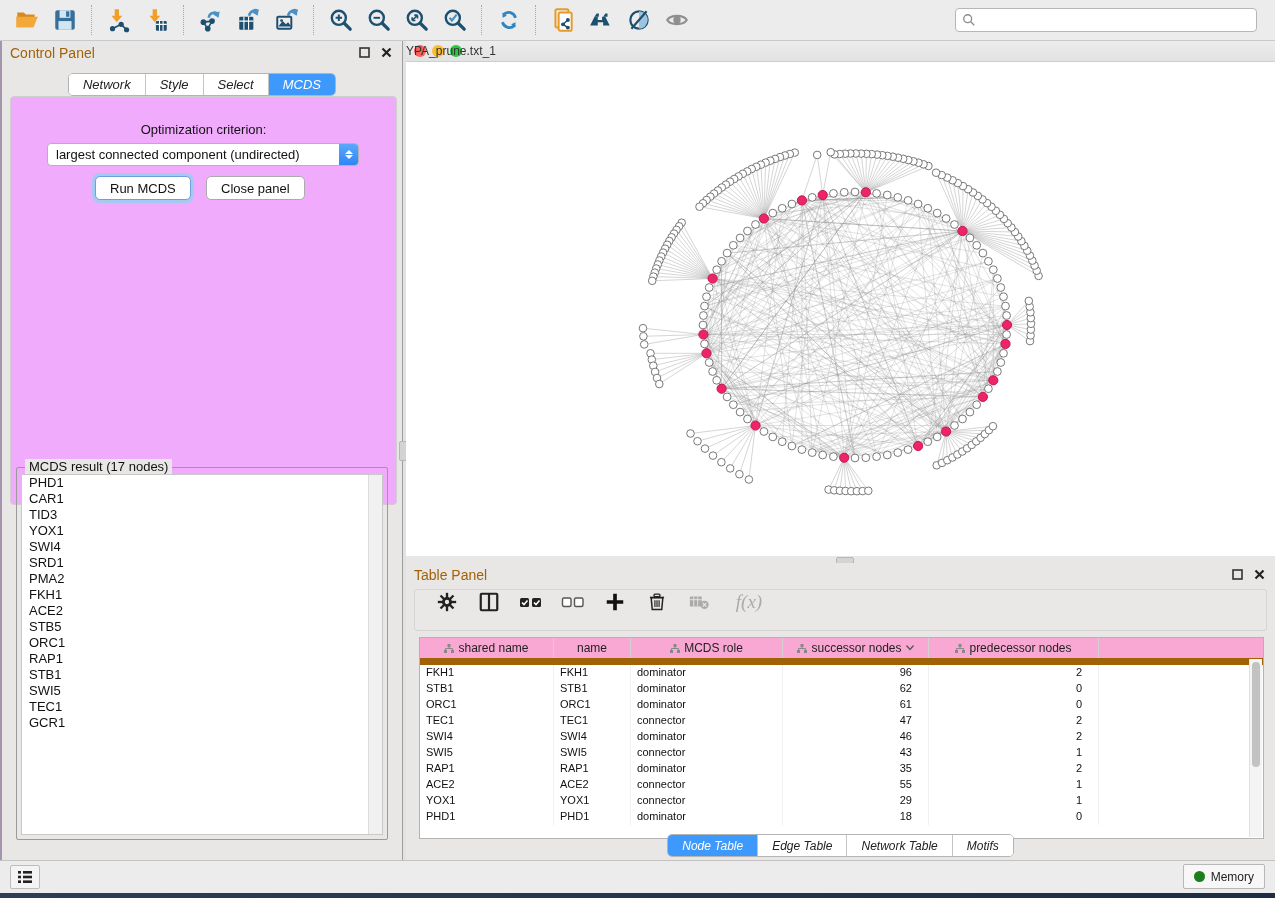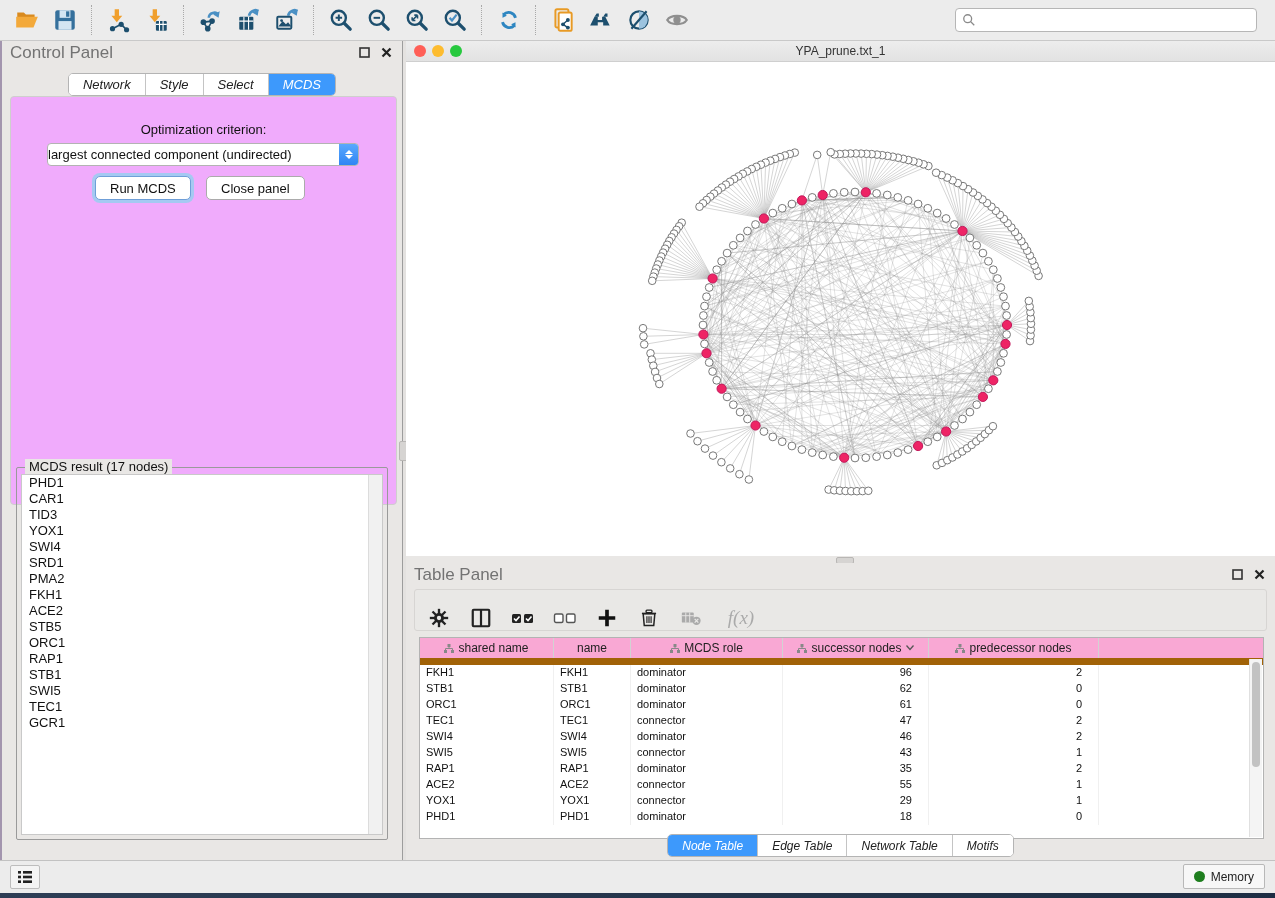--- a/index.html
+++ b/index.html
@@ -10,38 +10,38 @@
   #toolbar{position:absolute;left:0;top:0;width:1275px;height:41px;background:#ececec;
            border-bottom:1px solid #c9c9c9;display:flex;align-items:center;padding:0 8px;box-sizing:border-box;}
   .tbtn{width:38px;height:34px;border:none;background:transparent;display:flex;align-items:center;justify-content:center;padding:0;}
   .tbtn svg{width:26px;height:26px;}
   .tsep{width:1px;height:30px;border-left:1px dotted #a9a9a9;margin:0 7px;}
   .tspacer{flex:1;}
   .searchbox{width:288px;height:22px;background:#fff;border:1px solid #b6b6b6;border-radius:4px;
              display:flex;align-items:center;padding:0 6px;margin-right:10px;}
   .searchbox input{border:none;outline:none;flex:1;font-size:12px;font-family:"Liberation Sans",sans-serif;background:transparent;}
   
-  .panel-head{height:23px;display:flex;align-items:center;font-size:17px;color:#737373;padding:0 8px;}
+  .panel-head{height:23px;display:flex;align-items:center;font-size:14px;color:#a16207;padding:0 8px;}
   .panel-head .ph-title{flex:1;}
   .winbtn{width:16px;height:16px;border:none;background:transparent;display:flex;align-items:center;justify-content:center;padding:0;margin-left:6px;}
   
   #left-strip{position:absolute;left:0;top:41px;width:2px;height:851px;background:#a395ae;}
   #control-panel{position:absolute;left:2px;top:41px;width:401px;height:819px;background:#e9e7e5;box-sizing:border-box;border-right:1px solid #9d9d9d;}
   #cp-tabs{position:absolute;left:0;top:32px;width:100%;display:flex;justify-content:center;}
   .seg{display:flex;border:1px solid #b4b4b4;border-radius:5px;overflow:hidden;background:#fff;height:21px;}
   .seg .seg-item{font-size:13px;color:#222;background:#fff;border:none;border-right:1px solid #c4c4c4;
                  padding:4px 14px;display:flex;align-items:center;font-family:"Liberation Sans",sans-serif;font-style:italic;}
   .seg .seg-item:last-child{border-right:none;}
   .seg .seg-item.active{background:#3d99fc;color:#fff;}
   #cp-inner{position:absolute;left:8px;top:55px;width:385px;height:407px;background:#f0abfc;
             border:1px solid #cfcfcd;border-radius:4px;}
   #opt-label{position:absolute;left:0;top:25px;width:100%;text-align:center;font-size:13px;color:#111;}
   #opt-select{position:absolute;left:36px;top:46px;width:312px;height:23px;background:#fff;border:1px solid #b3b3b3;
               border-radius:4px;display:flex;align-items:center;box-sizing:border-box;}
-  #opt-select .sel-text{flex:1;font-size:13px;color:#111;white-space:nowrap;overflow:hidden;}
+  #opt-select .sel-text{flex:1;font-size:13px;padding-left:8px;color:#111;white-space:nowrap;overflow:hidden;}
   #opt-select .sel-cap{width:19px;height:21px;background:linear-gradient(#5aa8fd,#2f85f4);border-radius:0 3px 3px 0;
                        display:flex;flex-direction:column;align-items:center;justify-content:center;gap:1px;}
   .cap-ch{width:0;height:0;border-left:4px solid transparent;border-right:4px solid transparent;}
   .cap-up{border-bottom:4px solid #fff;}
   .cap-dn{border-top:4px solid #fff;}
   .cp-btn{position:absolute;top:79px;height:24px;background:#fff;border:1px solid #ababab;border-radius:5px;
           font-size:13px;font-family:"Liberation Sans",sans-serif;color:#111;padding:0 14px;}
   #run-btn{left:84px;box-shadow:0 0 0 3px #a5c9f2;border-color:#6f9fd8;}
   #close-btn{left:195px;}
   
@@ -54,29 +54,29 @@
   
   #v-split{position:absolute;left:403px;top:41px;width:3px;height:819px;background:#e4e2e0;border-right:1px solid #a8a8a8;}
   #v-grip{position:absolute;left:-4px;top:400px;width:9px;height:18px;background:#d6d4d2;border:1px solid #b9b7b5;border-radius:2px;}
   #h-split{position:absolute;left:406px;top:556px;width:869px;height:7px;background:#e9e7e5;}
   #h-grip{position:absolute;left:430px;top:1px;width:16px;height:5px;background:#d6d4d2;border:1px solid #b9b7b5;border-radius:2px;}
   
   #network-panel{position:absolute;left:406px;top:41px;width:869px;height:515px;background:#fff;}
   #net-titlebar{position:absolute;left:0;top:0;width:100%;height:21px;background:linear-gradient(#ededed,#e2e2e2);
                 border-bottom:1px solid #cfcfcf;display:flex;align-items:center;box-sizing:border-box;}
   .tlight{width:12px;height:12px;border-radius:50%;margin-left:8px;border:none;padding:0;}
-  #net-title{position:absolute;left:0;width:100%;text-align:center;font-size:12px;color:#333;}
+  #net-title{position:absolute;left:0;width:100%;text-align:left;font-size:12px;color:#333;}
   .edge{stroke:#8a8a8a;stroke-opacity:.30;stroke-width:.8;}
   .fanedge{stroke:#9f9f9f;stroke-opacity:.55;stroke-width:.8;}
   .rn{fill:#fff;stroke:#787878;stroke-width:1;}
   .hub{fill:#ee2465;stroke:#c2185b;stroke-width:1;}
   
   #table-panel{position:absolute;left:406px;top:563px;width:869px;height:297px;background:#e9e7e5;}
   #tp-toolbar{position:absolute;left:8px;top:26px;width:853px;height:42px;background:#e9e8e6;border:1px solid #d7d5d3;
-              border-radius:3px;display:flex;align-items:flex-end;padding-left:12px;box-sizing:border-box;gap:18px;}
+              border-radius:3px;display:flex;align-items:flex-start;padding-left:20px;box-sizing:border-box;gap:18px;}
   .tpbtn{border:none;background:transparent;padding:0;display:flex;align-items:center;justify-content:center;width:24px;height:24px;}
   #tp-table{position:absolute;left:13px;top:74px;width:843px;height:200px;background:#fff;border:1px solid #b3b3b3;overflow:hidden;}
   #tp-header{display:flex;height:20px;background:#f9a8d4;border-bottom:7px solid #a16207;font-size:12px;color:#222;}
   .th{display:flex;align-items:center;justify-content:center;border-right:1px solid #d2d2d2;gap:4px;box-sizing:border-box;}
   .th svg{flex:none;}
   .tbody-row{display:flex;height:16px;font-size:11px;color:#111;}
   .td{box-sizing:border-box;border-right:1px solid #f0f0f0;padding:1px 6px 0 6px;white-space:nowrap;overflow:hidden;}
   .td.num{text-align:right;padding-right:16px;}
   #tp-vscroll{position:absolute;right:1px;top:21px;width:12px;bottom:1px;background:#f4f4f4;border-left:1px solid #e0e0e0;}
   #tp-vthumb{position:absolute;left:2px;top:3px;width:8px;height:105px;background:#c2c2c2;border-radius:4px;}

